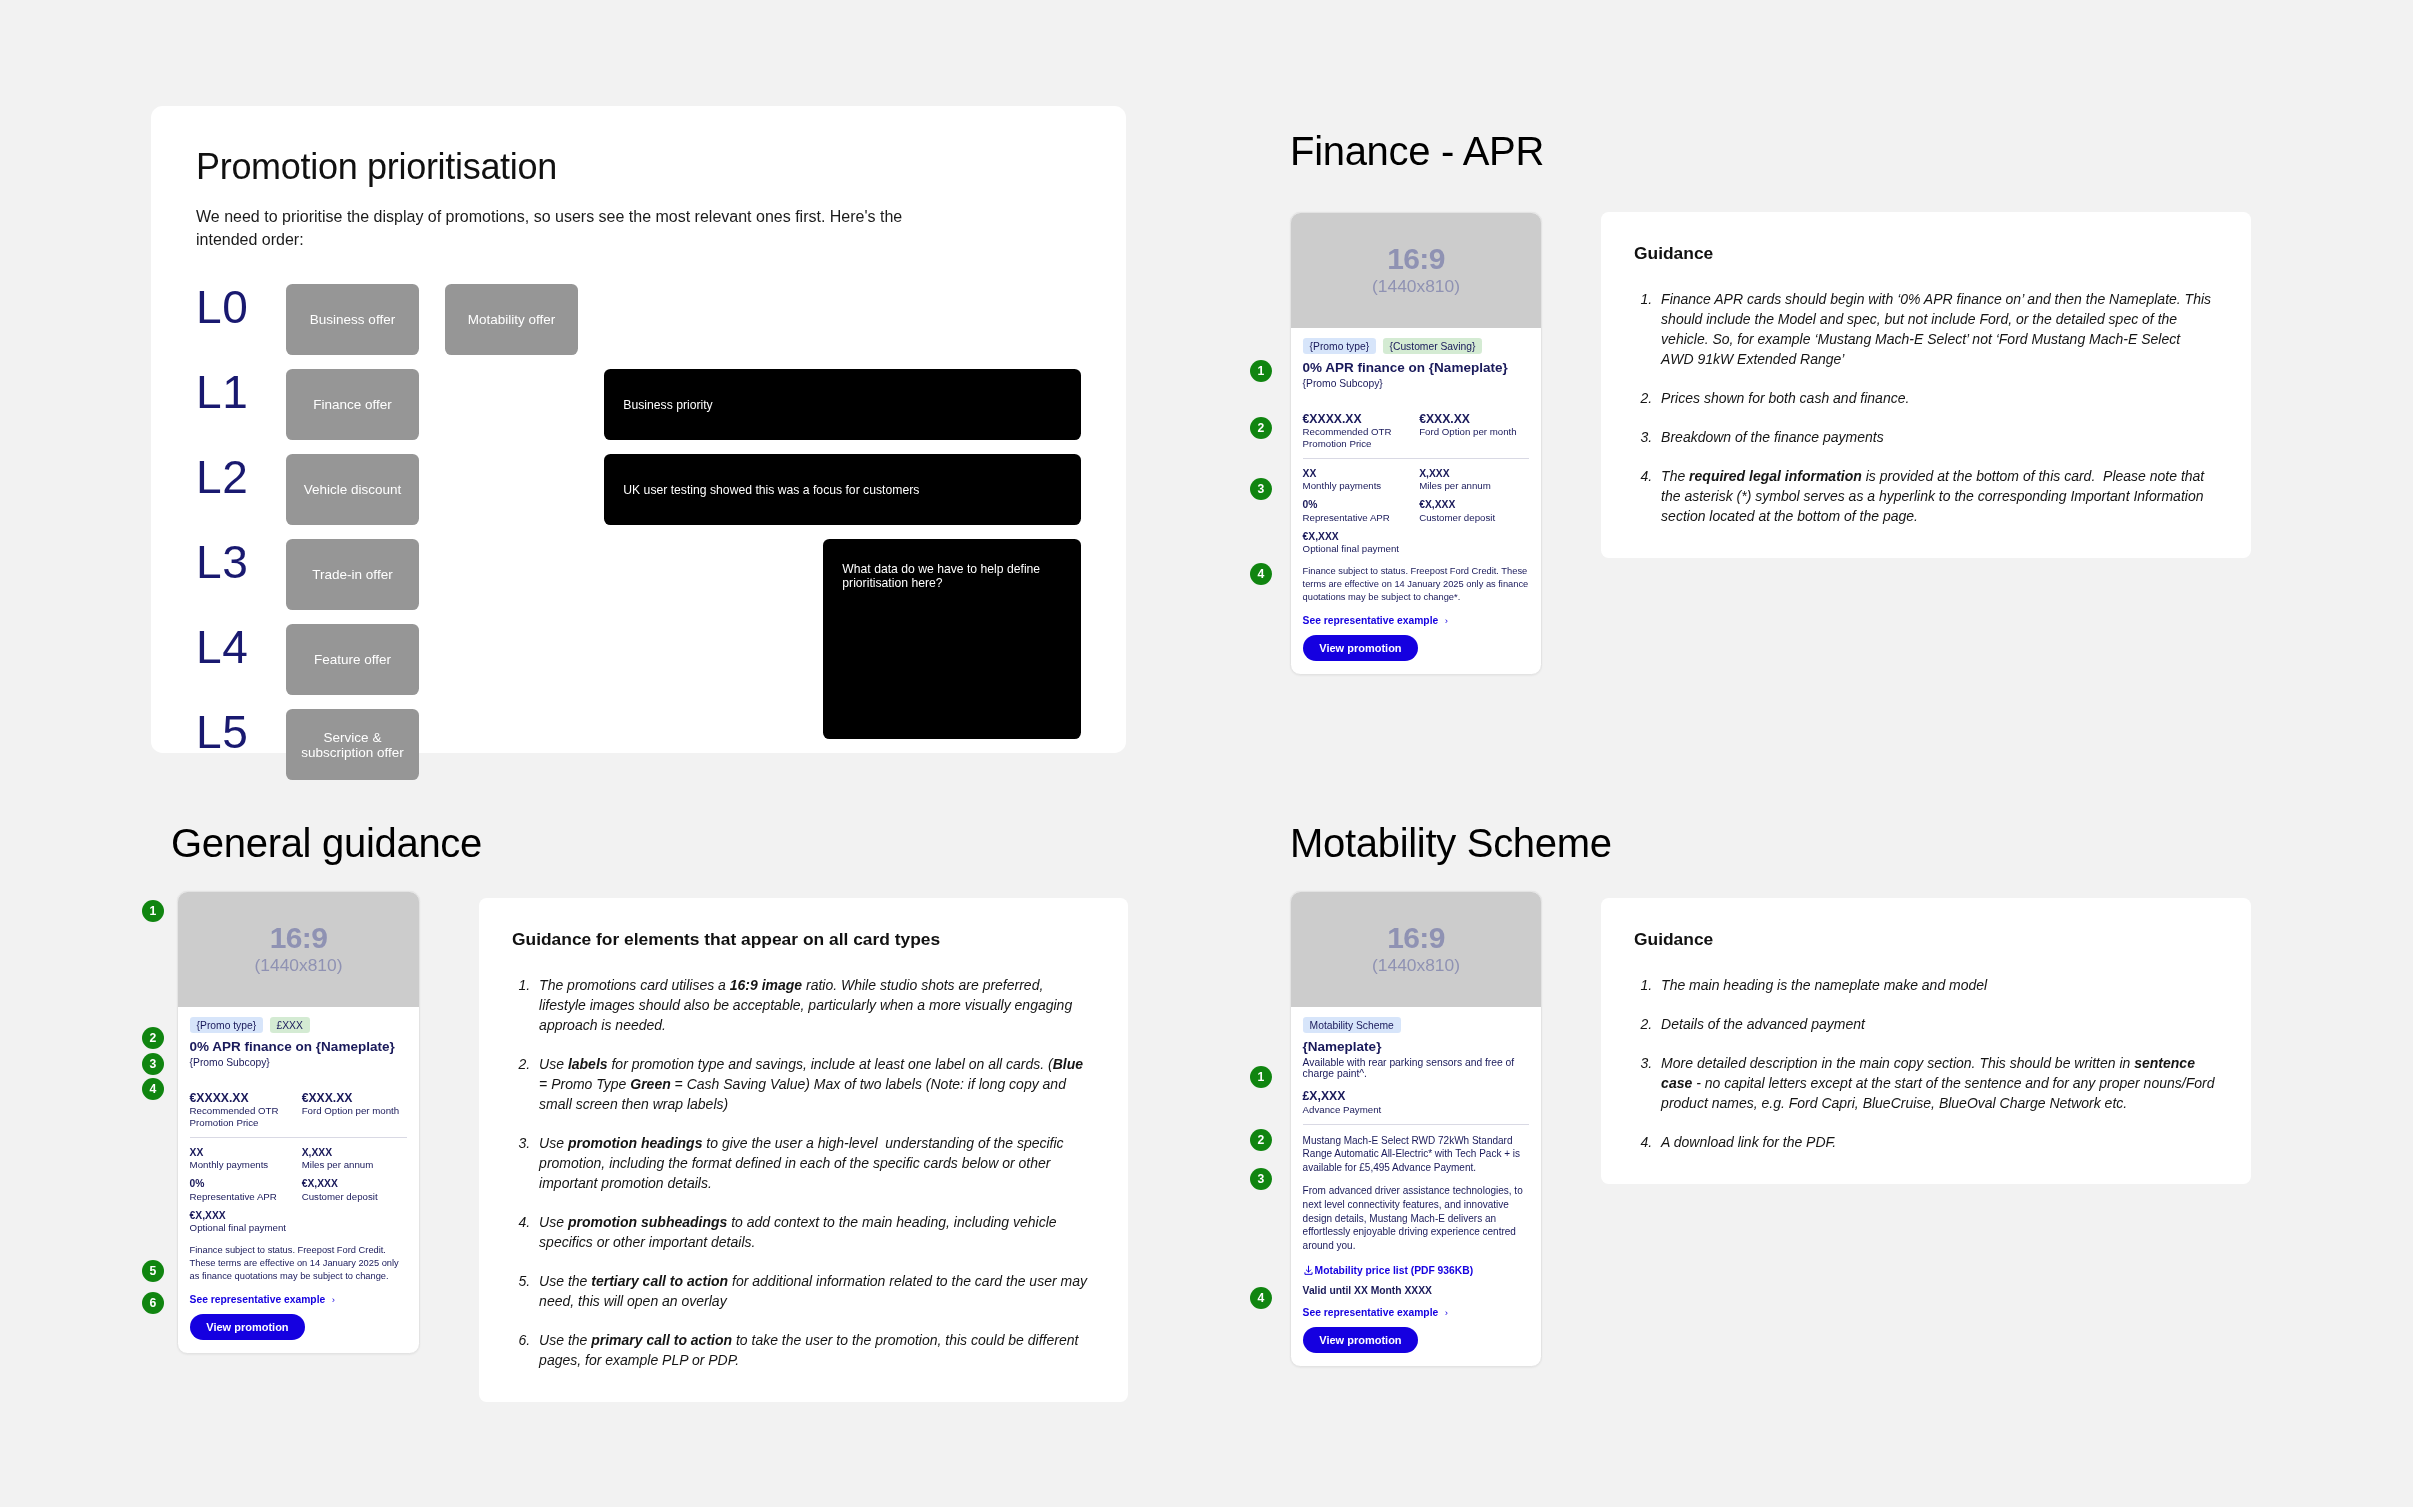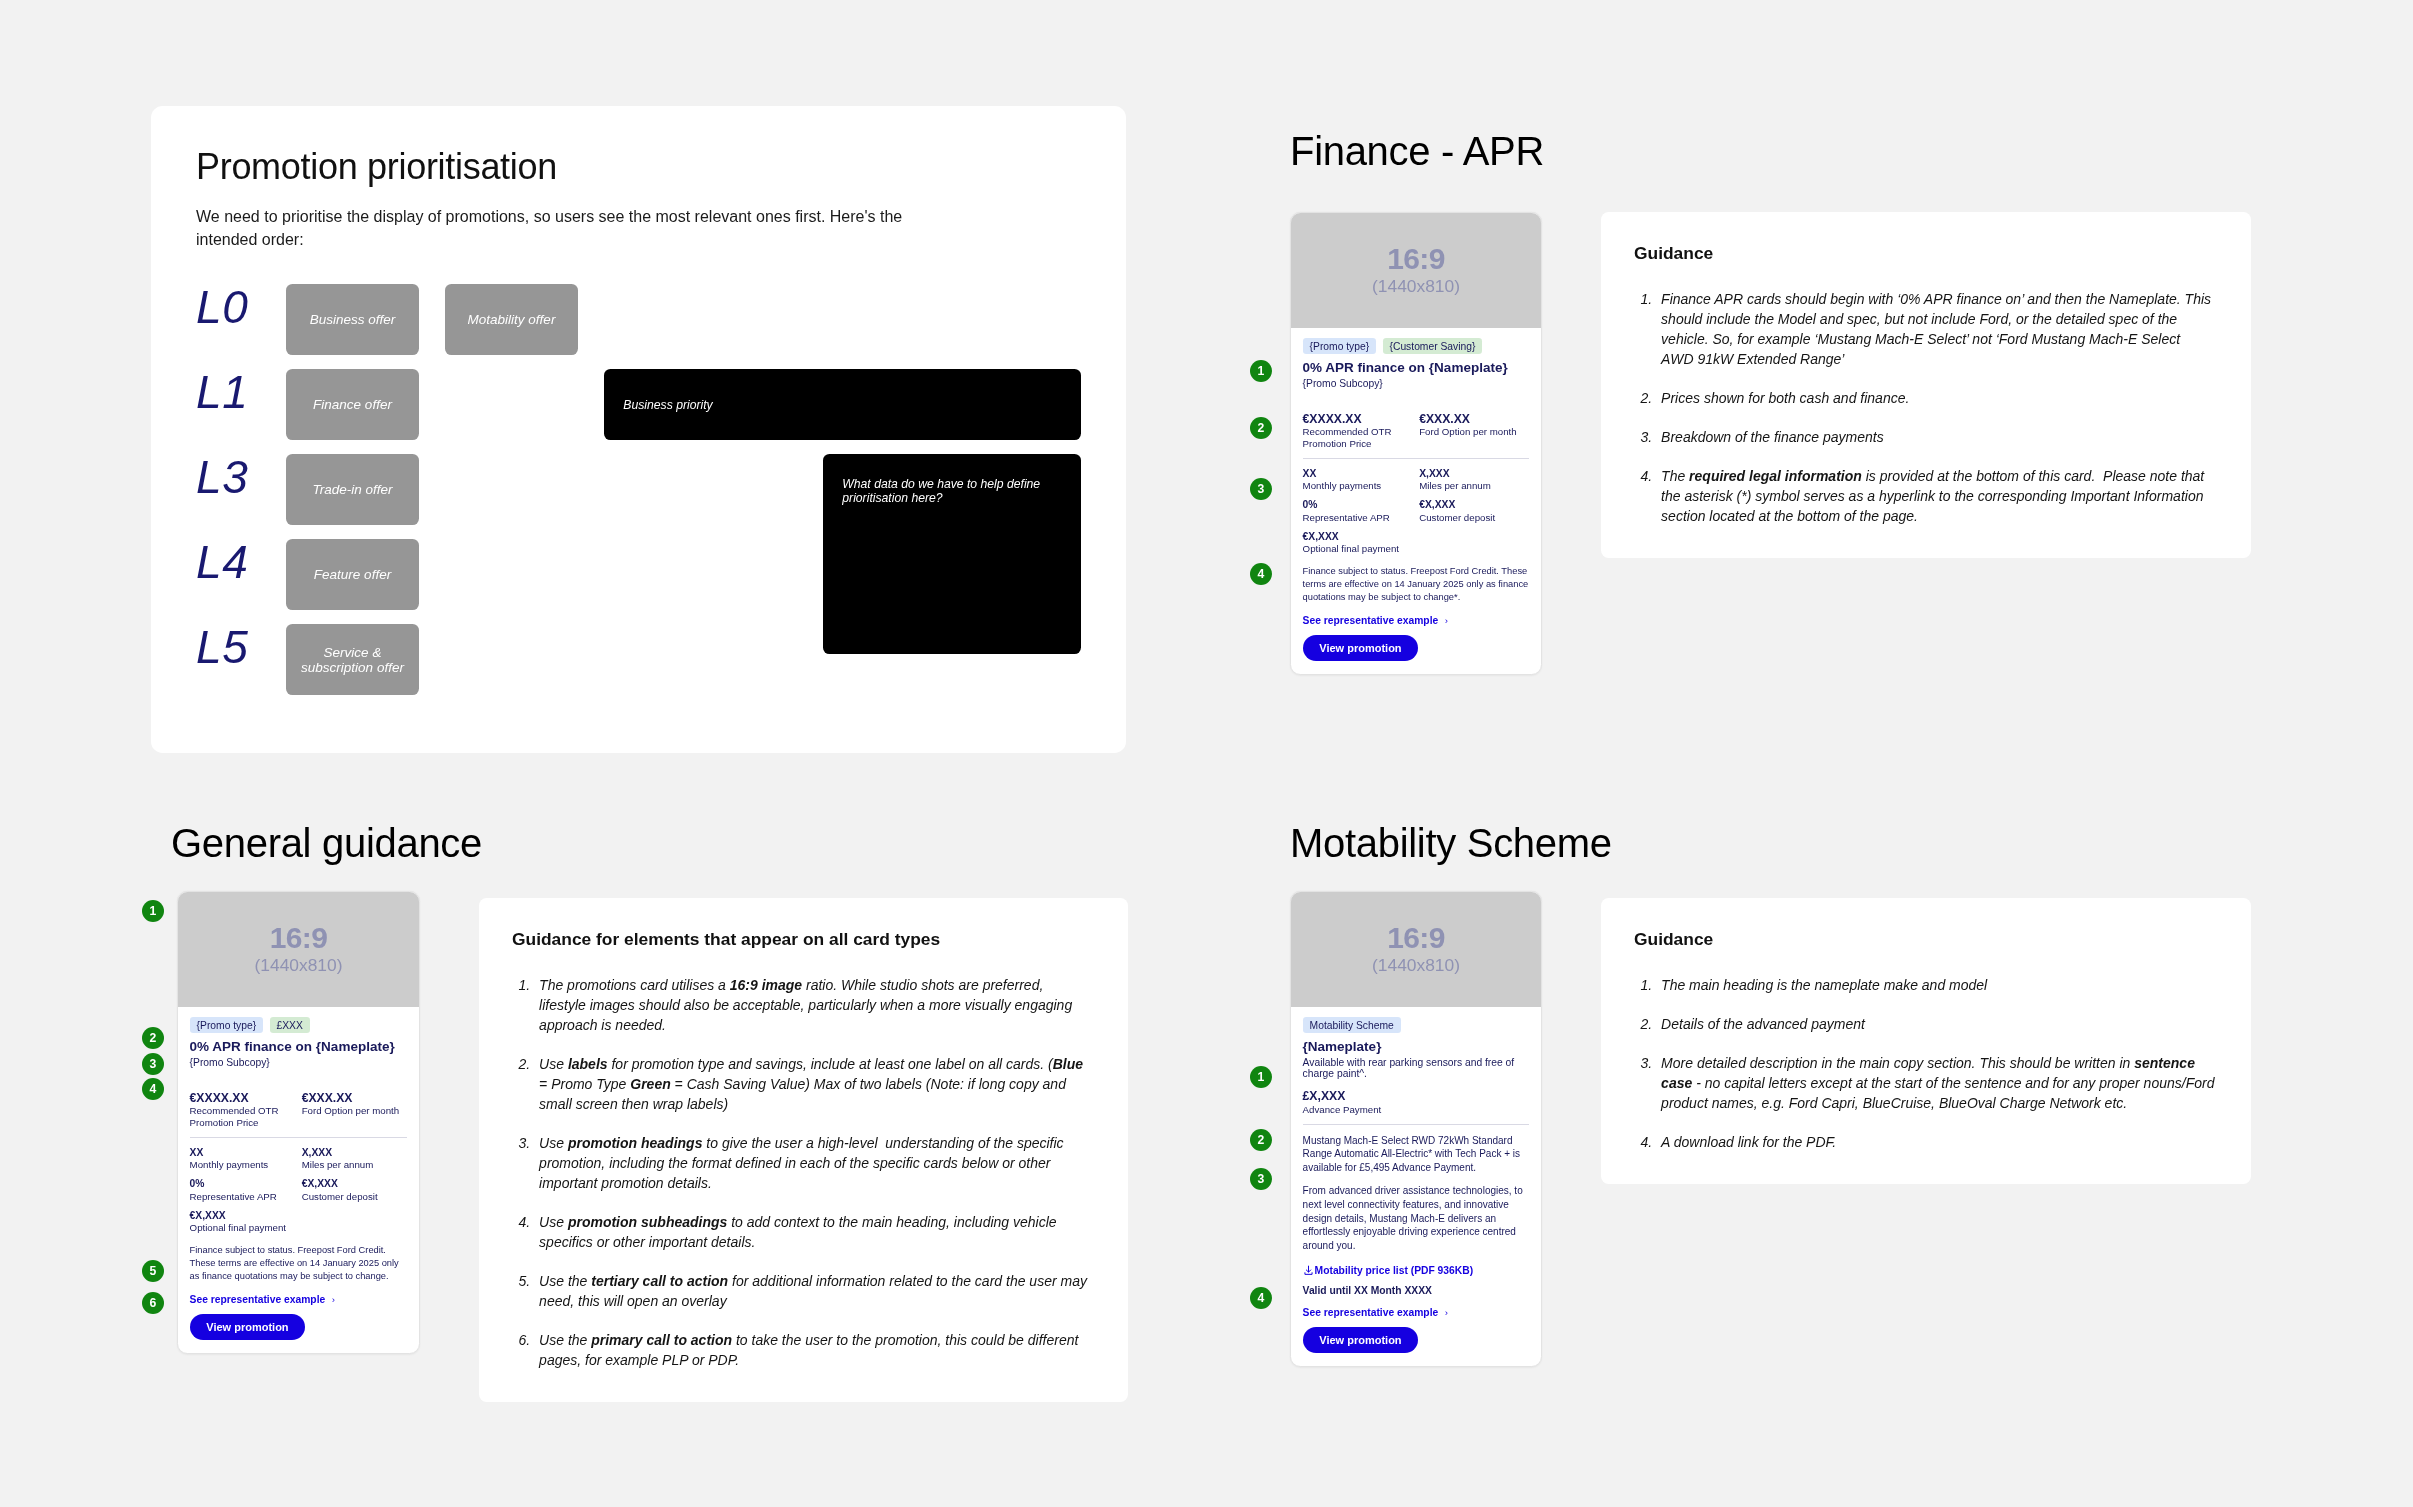--- a/index.html
+++ b/index.html
@@ -24,21 +24,21 @@
     width: 975px; height: 647px;
     padding: 40px 45px 0 45px;
   }
   #promo-panel h1 {
     font-size: 36px; font-weight: 400; color: #111; letter-spacing: -0.3px;
   }
   #promo-intro {
     margin-top: 18px; font-size: 16px; line-height: 1.42; color: #1b1b1b;
     max-width: 753px;
   }
-  .levels { margin-top: 33px; font-style: italic; }
+  .levels { margin-top: 33px; }
   .level-row {
     display: flex; align-items: flex-start; margin-bottom: 14px;
   }
   .level-label {
     width: 90px; flex: 0 0 90px;
     font-size: 46px; font-weight: 300; color: #191970;
     line-height: 1; letter-spacing: 0.6px;
   }
   .pill-col { flex: 0 0 133px; margin-right: 26px; }
   .pill {
@@ -182,20 +182,28 @@
 
       <div class="level-row">
         <div class="level-label">L1</div>
         <div class="pill-col">
           <div class="pill h-std">Finance offer</div>
         </div>
         <div class="spacer-207"></div>
         <div class="note h1" style="flex:1;">Business priority</div>
       </div>
 
+      <div class="level-row">
+        <div class="level-label">L2</div>
+        <div class="pill-col">
+          <div class="pill h-std">Vehicle discount</div>
+        </div>
+        <div class="spacer-207"></div>
+        <div class="note h1" style="flex:1;">UK user testing showed this was a focus for customers</div>
+      </div>
 
       <div class="row-flex">
         <div style="flex:0 0 627px;">
 
           <div class="level-row">
             <div class="level-label">L3</div>
             <div class="pill-col">
               <div class="pill h-std">Trade-in offer</div>
             </div>
           </div>

